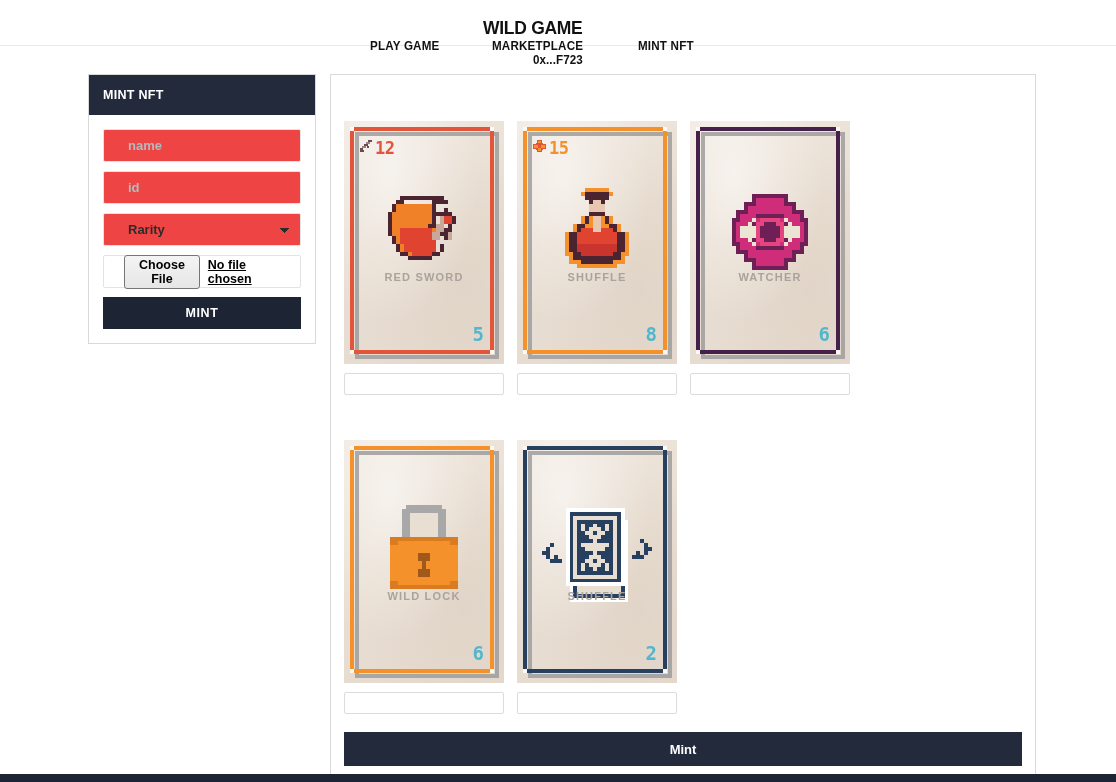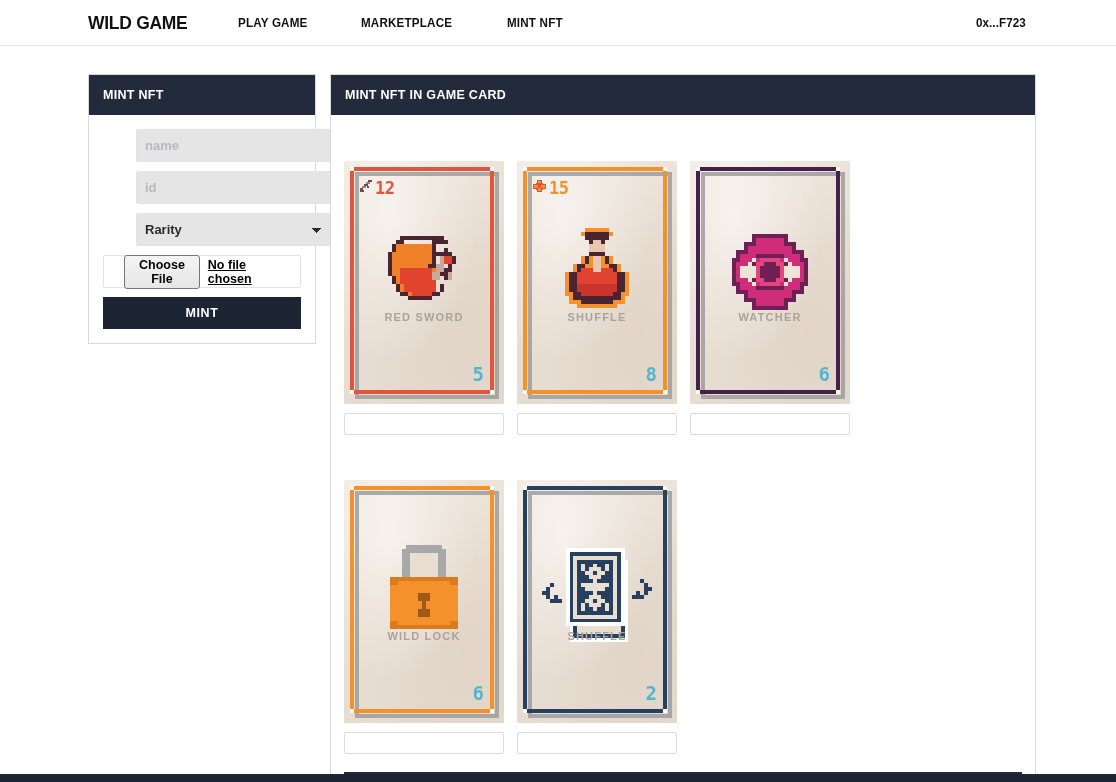--- a/index.html
+++ b/index.html
@@ -12,20 +12,21 @@
   }
 
   
   .navbar {
     height: 46px;
     display: flex;
     align-items: center;
     border-bottom: 1px solid #e9e9e9;
     padding: 17px 88px;
     background: #fff;
+    flex-direction: column;
   }
   .brand {
     font-size: 19px;
     font-weight: 700;
     letter-spacing: -0.3px;
     color: #111;
     text-transform: uppercase;
     margin-right: 42px;
     font-family: "Liberation Sans Narrow", "Liberation Sans", sans-serif;
     transform: scaleX(0.92);
@@ -79,28 +80,27 @@
     letter-spacing: 0.3px;
     text-transform: uppercase;
     padding: 13px 14px;
   }
   .panel-body { padding: 14px; }
   .field {
     width: 100%;
     height: 33px;
     border: 1px solid #e3e3e3;
     border-radius: 2px;
-    padding: 0 8px;
+    padding: 0 24px;
     font-size: 13px;
     font-family: "Liberation Sans", sans-serif;
     color: #333;
     outline: none;
     margin-bottom: 9px;
-    background: #e5e5e5;
-    margin-left: 33px;
+    background: #ef4444;
   }
   .field::placeholder { color: #b6b9bd; font-weight: 600; }
   select.field {
     font-weight: 700;
     color: #2b2b2b;
     -webkit-appearance: none;
     appearance: none;
     background-image:
       linear-gradient(45deg, transparent 50%, #2b2b2b 50%),
       linear-gradient(135deg, #2b2b2b 50%, transparent 50%);
@@ -309,21 +309,20 @@
       </select>
       <div class="filewrap">
         <button class="choose-btn">Choose File</button>
         <span class="file-status">No file chosen</span>
       </div>
       <button class="mint-btn">MINT</button>
     </div>
   </div>
 
   <div class="cards-panel">
-    <div class="panel-head">MINT NFT IN GAME CARD</div>
     <div class="cards-body">
       <div class="card-grid">
 
         <div class="card-cell">
           <div class="game-card" style="--fc:#e2553b">
             <div class="frame-shadow"></div>
             <div class="frame-color"></div>
             <div class="corner tl"></div>
             <div class="corner tr"></div>
             <div class="corner bl"></div>

